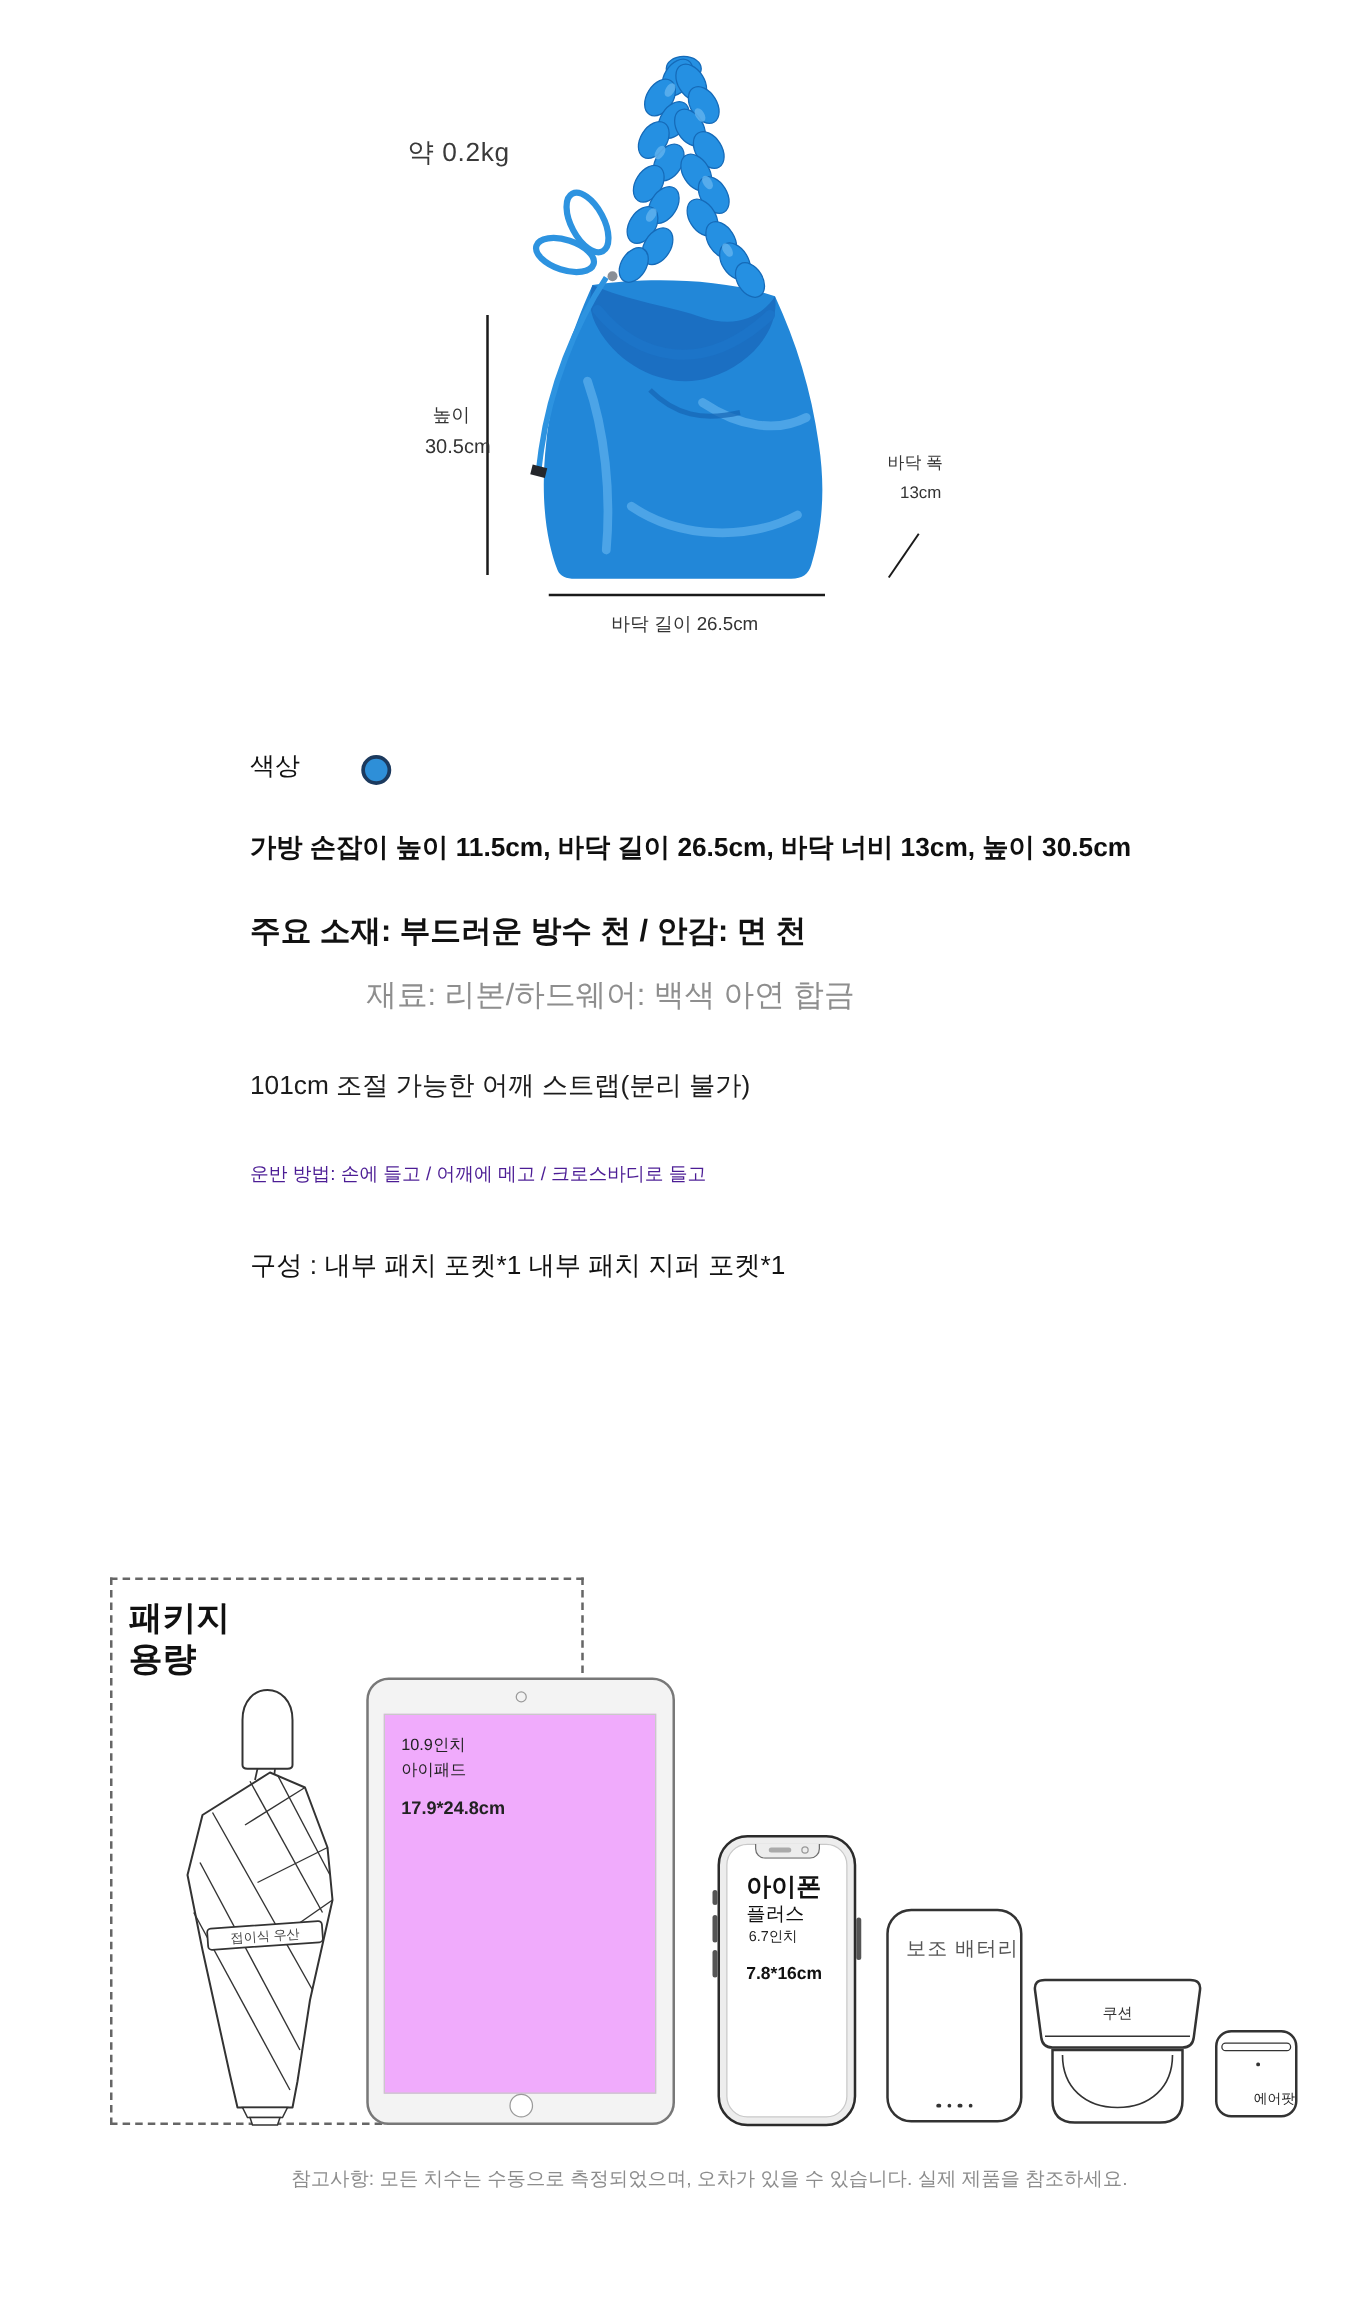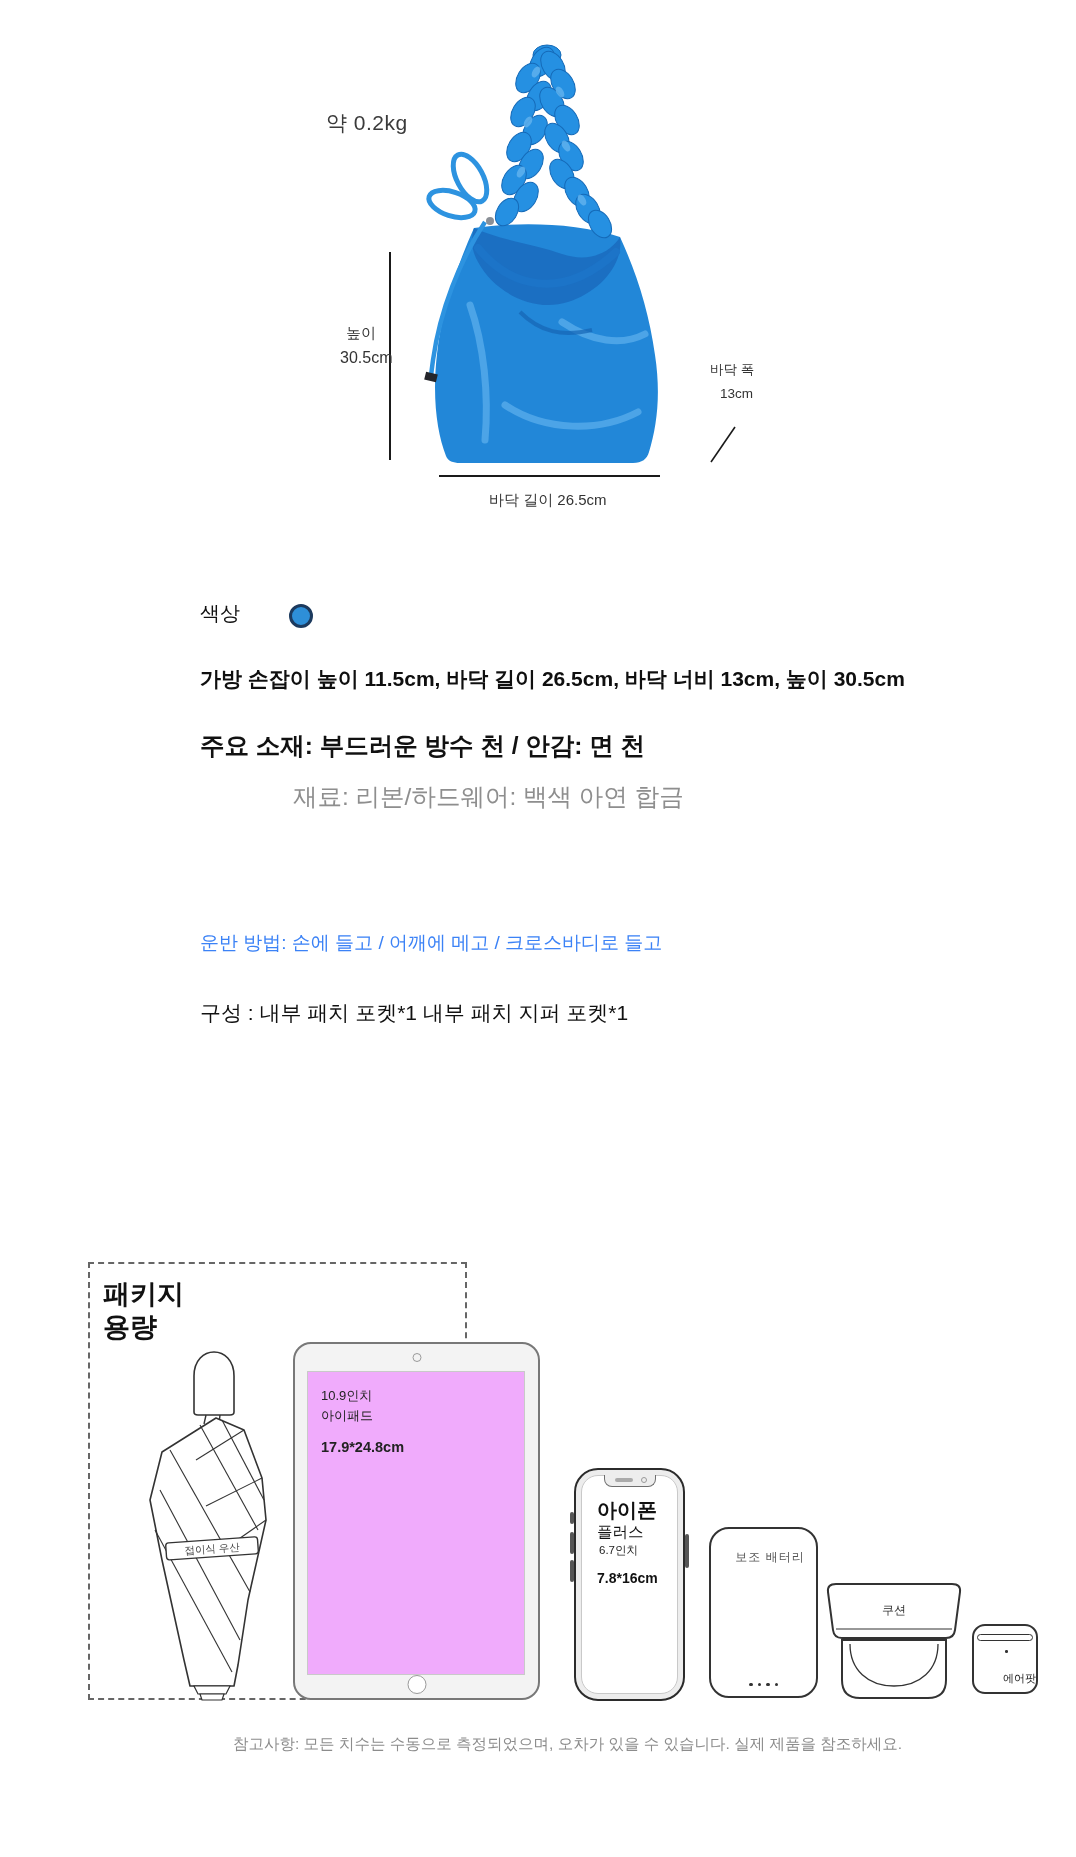--- a/index.html
+++ b/index.html
@@ -17,21 +17,21 @@
   .bl-lbl{left:489px;top:491px;font-size:15px;color:#333;}
 
   
   .color-lbl{left:200px;top:601px;font-size:20px;font-weight:500;color:#111;}
   .color-dot{left:289px;top:604px;width:18px;height:18px;border-radius:50%;
              background:#2e8fd8;border:3px solid #1c3a5e;}
   .dims{left:200px;top:666px;font-size:21px;color:#0f0f0f;font-weight:bold;}
   .mat-main{left:200px;top:731px;font-size:24.5px;font-weight:700;color:#111;}
   .mat-sub{left:293px;top:782px;font-size:24.5px;color:#8e8e8e;}
   .strap{left:200px;top:856px;font-size:21px;color:#1c1c1c;}
-  .carry{left:200px;top:931px;font-size:19px;font-weight:500;color:#3b82f6;}
+  .carry{left:200px;top:931px;font-size:15px;font-weight:500;color:#4c1d95;}
   .comp{left:200px;top:1000px;font-size:21px;color:#111;}
   .store{left:200px;top:1131px;font-size:20px;color:#111;}
 
   
   .dash-box{left:88px;top:1262px;width:375px;height:434px;border:2px dashed #666;}
   .pkg-t1{left:103px;top:1278px;font-size:27px;font-weight:700;color:#111;text-align:right;}
   .pkg-t2{left:103px;top:1311px;font-size:27px;font-weight:700;color:#111;}
 
   .ipad{left:293px;top:1342px;width:243px;height:354px;background:#f3f3f3;
         border:2px solid #787878;border-radius:18px;}
@@ -59,21 +59,21 @@
   .btn-l2{left:-6px;top:62px;height:22px;}
   .btn-l3{left:-6px;top:90px;height:22px;}
   .btn-r1{right:-6px;top:64px;height:34px;}
   .iphone-l1{left:15px;top:22px;font-size:20px;font-weight:600;color:#111;}
   .iphone-l2{left:15px;top:46px;font-size:15.5px;color:#111;}
   .iphone-l3{left:17px;top:67px;font-size:11.5px;color:#222;}
   .iphone-size{left:15px;top:94px;font-size:14px;font-weight:700;color:#111;}
 
   .battery{left:709px;top:1527px;width:105px;height:167px;background:#fff;
            border:2px solid #333;border-radius:20px;}
-  .batt-lbl{position:absolute;left:0;right:0;top:20px;text-align:center;font-size:12px;
+  .batt-lbl{position:absolute;left:0;right:0;top:20px;text-align:center;font-size:16px;
             color:#555;letter-spacing:1px;white-space:nowrap;padding-left:13px;}
   .batt-dots{position:absolute;left:0;right:0;bottom:10px;display:flex;justify-content:center;gap:5px;}
   .batt-dots i{width:3.5px;height:3.5px;background:#333;border-radius:50%;}
 
   .airpods{left:972px;top:1624px;width:62px;height:66px;background:#fff;
            border:2px solid #333;border-radius:13px;}
   .ap-seam{position:absolute;left:3px;right:3px;top:8px;height:5px;border:1.5px solid #333;border-radius:4px;}
   .ap-dot{position:absolute;left:50%;top:24px;width:2.5px;height:2.5px;background:#333;border-radius:50%;}
   .ap-lbl{position:absolute;left:0;right:0;bottom:6px;text-align:right;font-size:11px;color:#222;white-space:nowrap;}
 
@@ -155,20 +155,21 @@
   <div class="lbl h-val">30.5cm</div>
   <div class="lbl bw-lbl">바닥 폭</div>
   <div class="lbl bw-val">13cm</div>
   <div class="lbl bl-lbl">바닥 길이 26.5cm</div>
 
   <div class="lbl color-lbl">색상</div>
   <div class="abs color-dot"></div>
   <div class="lbl dims">가방 손잡이 높이 11.5cm, 바닥 길이 26.5cm, 바닥 너비 13cm, 높이 30.5cm</div>
   <div class="lbl mat-main">주요 소재: 부드러운 방수 천 / 안감: 면 천</div>
   <div class="lbl mat-sub">재료: 리본/하드웨어: 백색 아연 합금</div>
+  <div class="lbl strap">101cm 조절 가능한 어깨 스트랩(분리 불가)</div>
   <div class="lbl carry">운반 방법: 손에 들고 / 어깨에 메고 / 크로스바디로 들고</div>
   <div class="lbl comp">구성 : 내부 패치 포켓*1 내부 패치 지퍼 포켓*1</div>
 
   <div class="abs dash-box"></div>
   <div class="lbl pkg-t1">패키지</div>
   <div class="lbl pkg-t2">용량</div>
 
   <svg class="abs" style="left:140px;top:1338px" width="140" height="364" viewBox="0 0 140 364">
     <path d="M 54,74 L 54,38 C 54,6 94,6 94,38 L 94,74 Q 94,77 90,77 L 58,77 Q 54,77 54,74 Z" fill="#fff" stroke="#333" stroke-width="1.6"></path>
     <line x1="66" y1="77" x2="64" y2="86" stroke="#333" stroke-width="1.4"></line>

